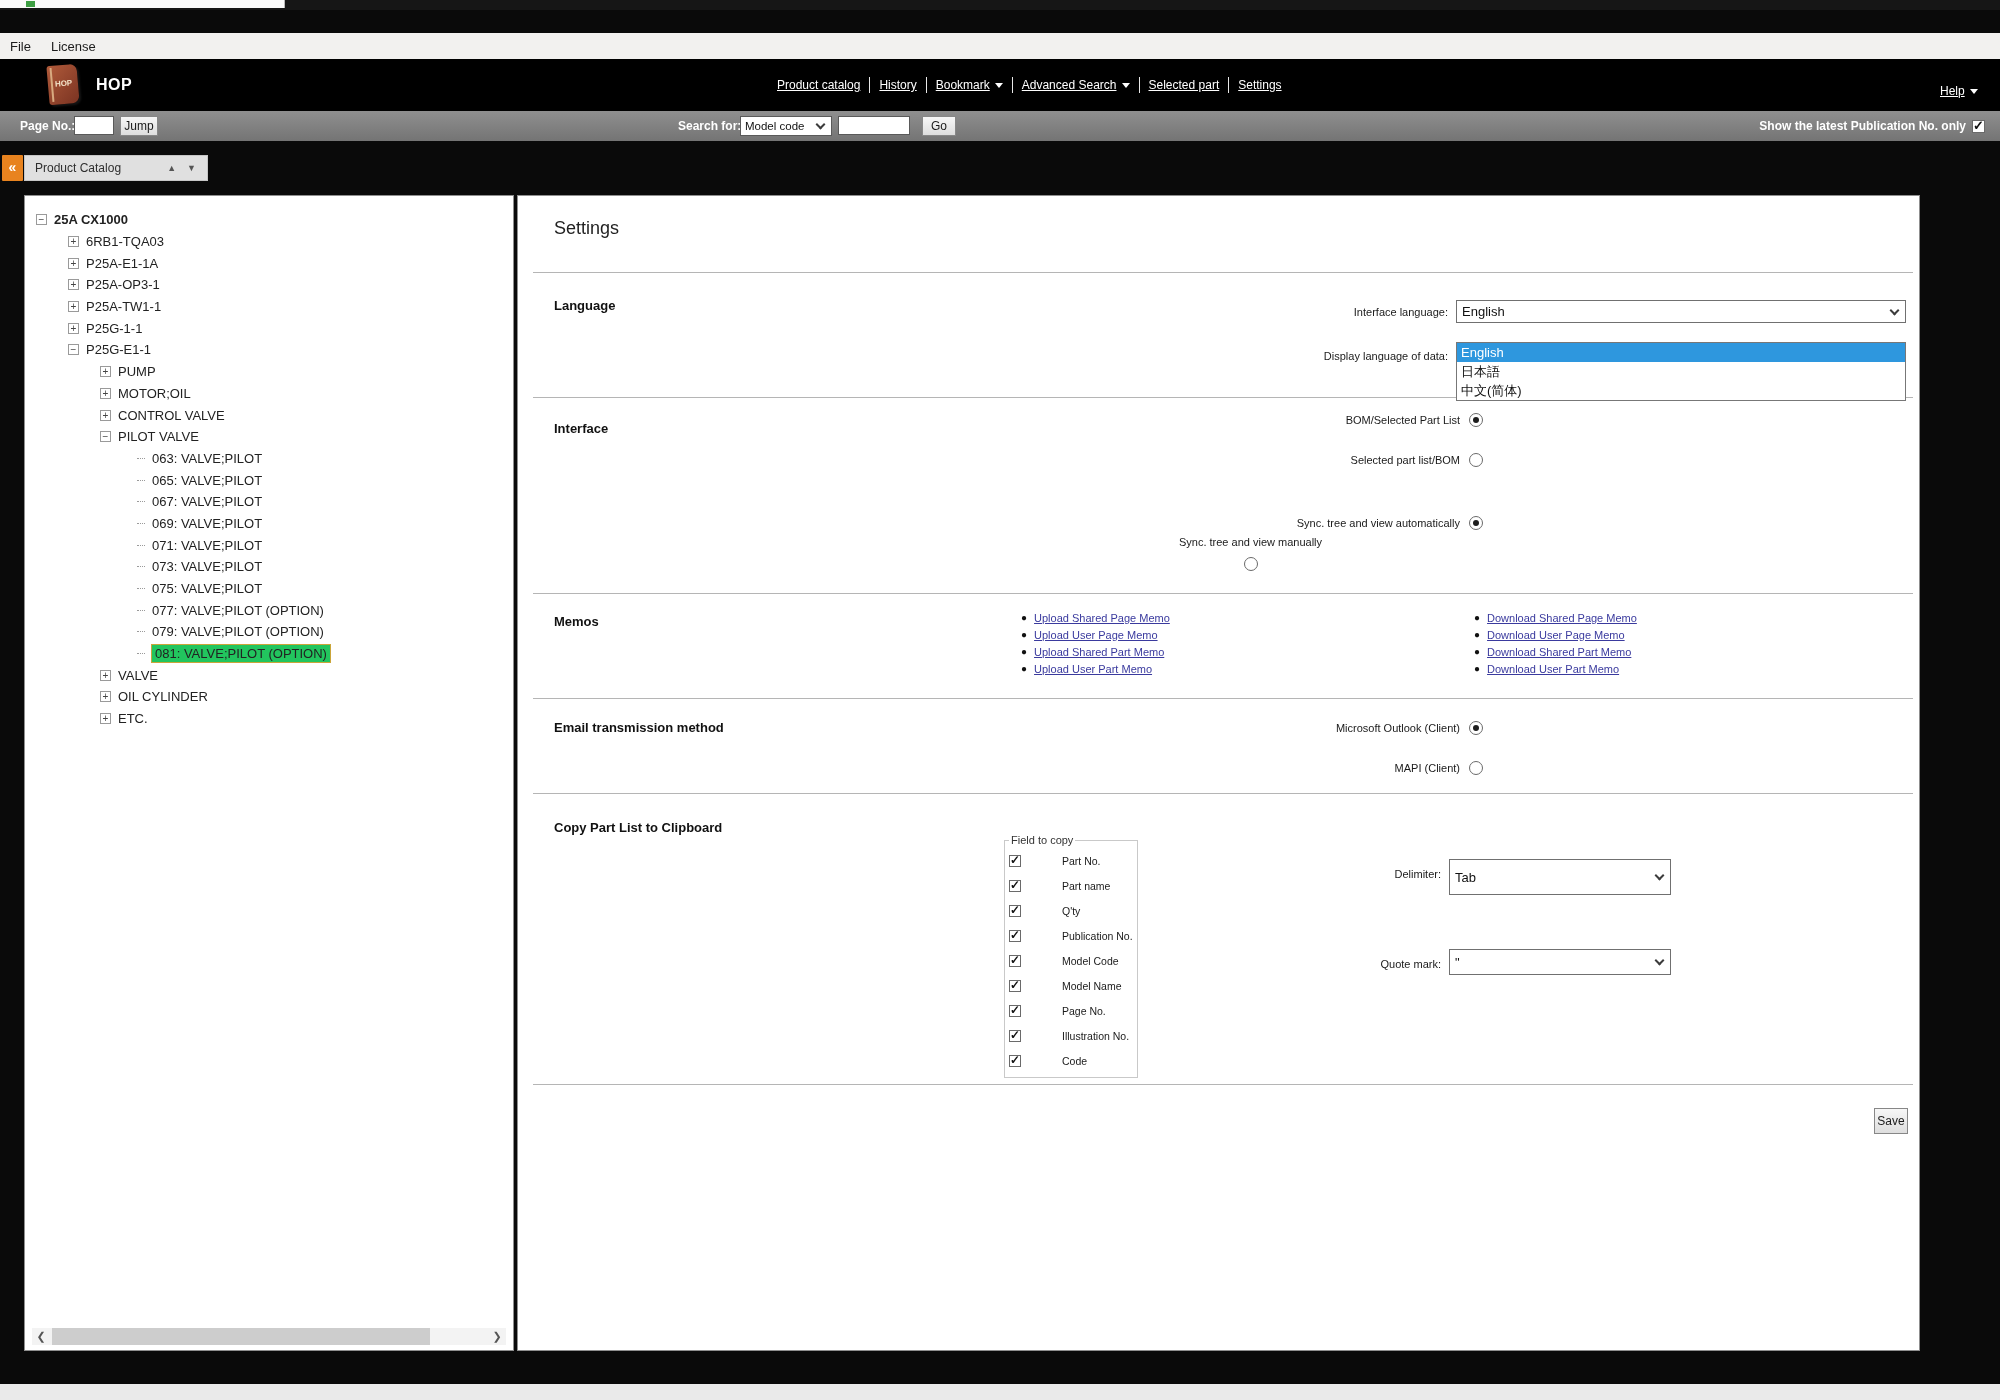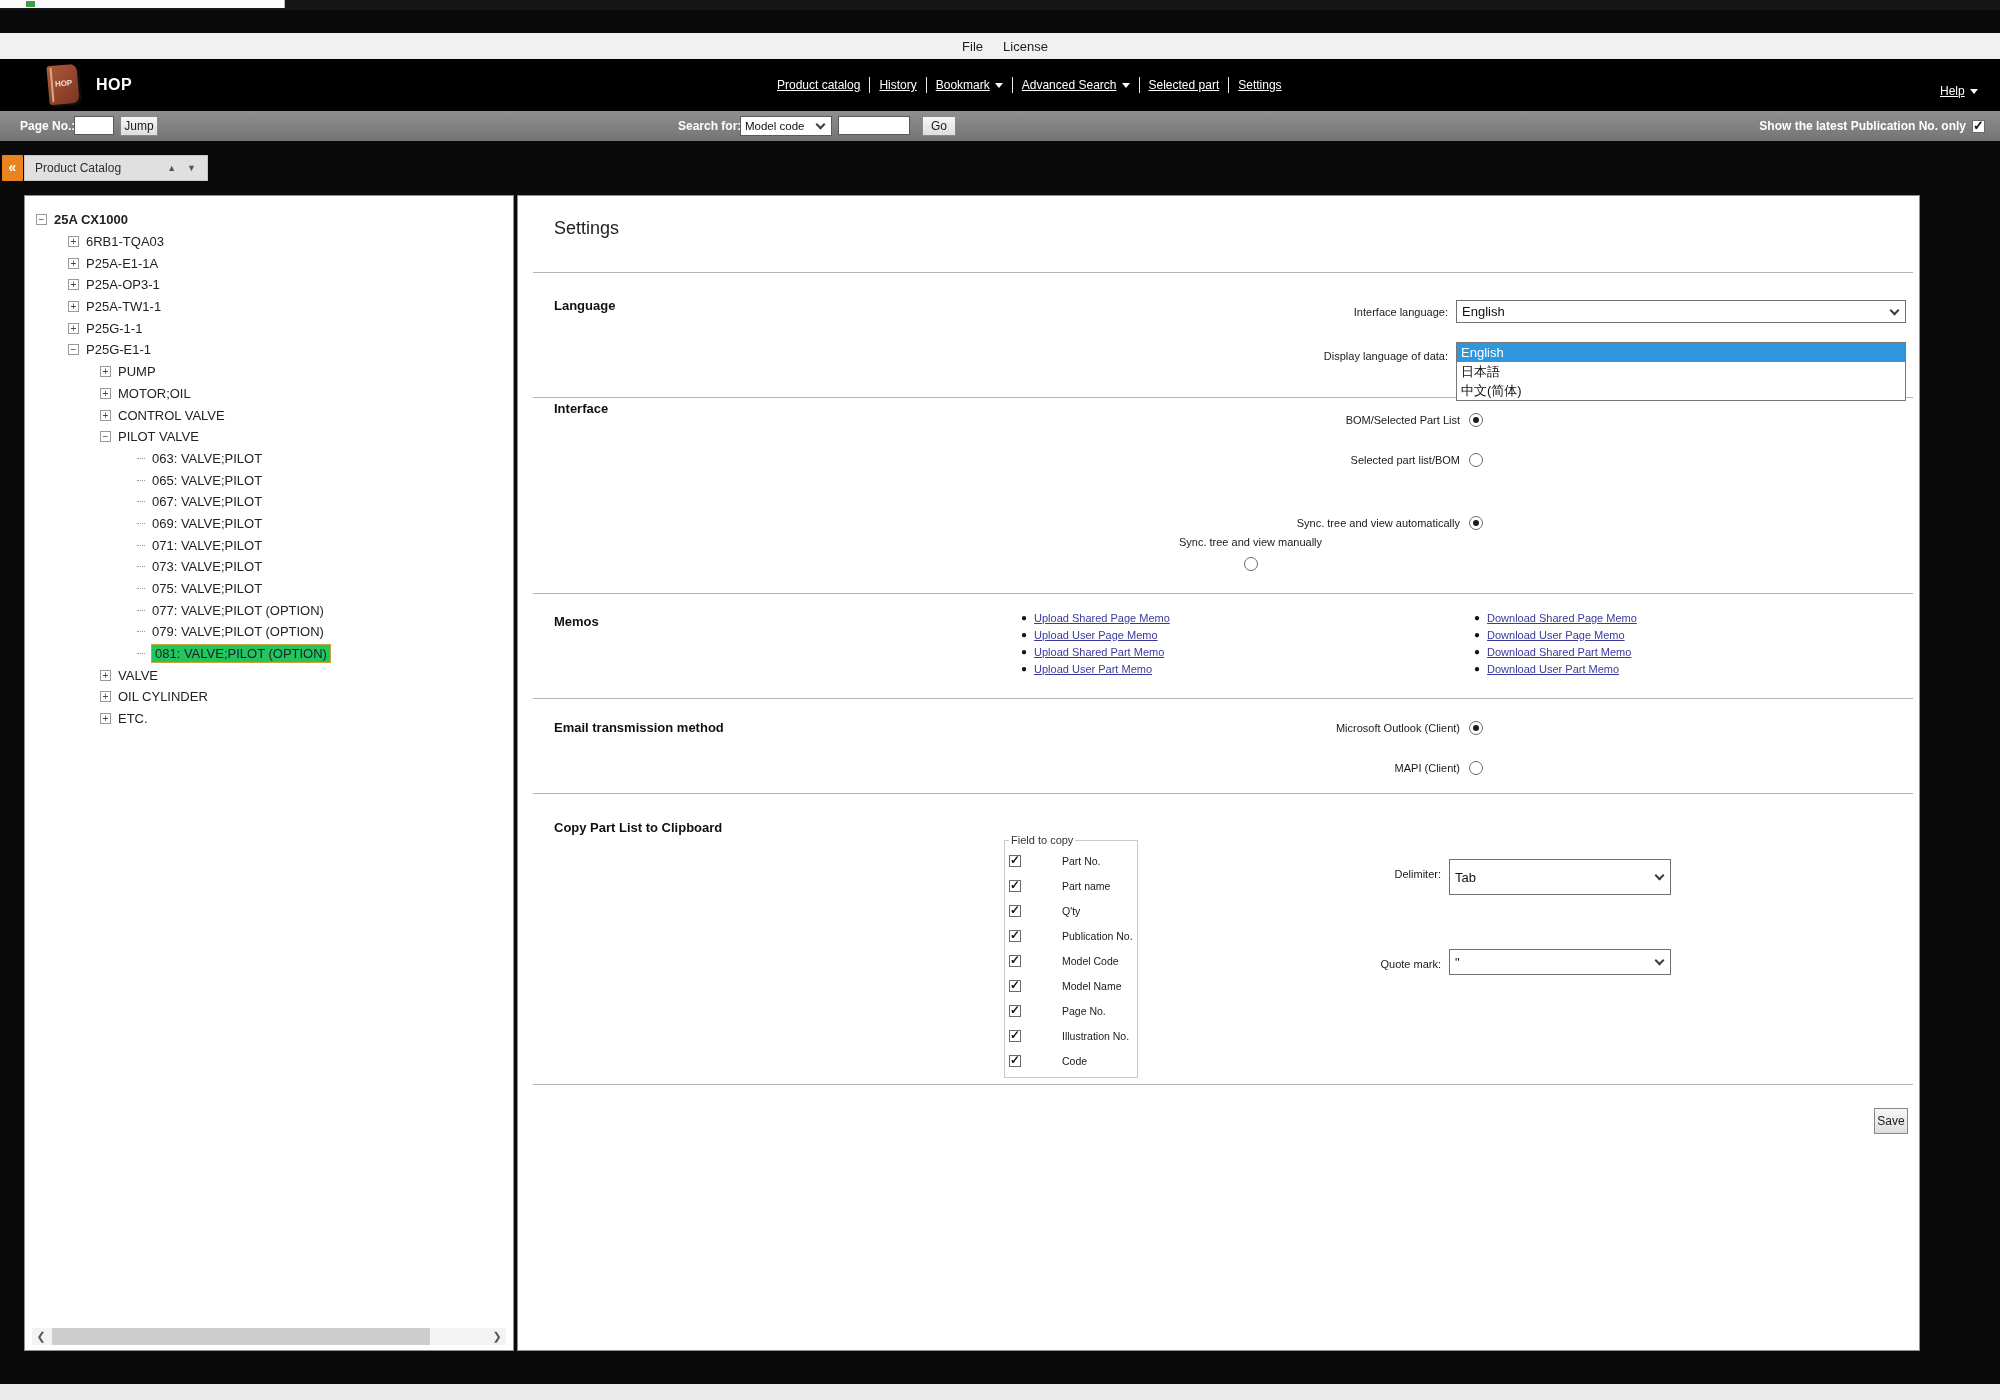--- a/index.html
+++ b/index.html
@@ -17,21 +17,21 @@
   .titlebar { left:0; top:10px; width:2000px; height:23px; background:linear-gradient(#efc46c,#e2aa40); }
   .tb-icon { left:4px; top:3px; width:16px; height:17px; background:linear-gradient(135deg,#a0522f,#6e2f1e); border:1px solid #5a2517; border-radius:2px; }
   .tb-icon i { position:absolute; left:2px; top:2px; width:3px; height:11px; background:#c77f4e; }
   .tb-title { left:0; top:0; width:100%; text-align:center; line-height:23px; font-size:13px; color:#2f2408; }
   .tb-min, .tb-restore { top:0; height:23px; line-height:21px; font-size:13px; color:#3a3a3a; width:22px; text-align:center; }
   .tb-min { left:1922px; font-weight:bold; }
   .tb-restore { left:1946px; font-size:11px; }
   .tb-close { left:1969px; top:2px; width:29px; height:19px; background:#c85050; border:1px solid #9e3c3c; border-radius:2px; color:#fff; font-size:11px; font-weight:bold; text-align:center; line-height:17px; }
 
   
-  .menubar { left:0; top:33px; width:2000px; height:26px; background:#f2f1ef; display:flex; align-items:center; padding-left:10px; gap:20px;justify-content:center; }
+  .menubar { left:0; top:33px; width:2000px; height:26px; background:#f2f1ef; display:flex; align-items:center; padding-left:10px; gap:20px; }
   .menu-item { font-size:13px; color:#1c1c1c; }
 
   
   .app-header { left:0; top:59px; width:2000px; height:52px; background:#000; }
   .logo { left:48px; top:6px; width:30px; height:39px; background:linear-gradient(135deg,#b05a3a,#7a3322); border-radius:3px 7px 7px 3px; transform:rotate(-5deg); box-shadow:2px 2px 2px rgba(255,255,255,0.08); }
   .logo i { position:absolute; left:3px; top:2px; width:2px; height:34px; background:#d8aa80; }
   .logo b { position:absolute; left:7px; top:14px; font-size:8px; color:#f3e2c8; font-weight:bold; }
   .brand { left:96px; top:0; height:52px; line-height:52px; font-size:16px; font-weight:bold; color:#fff; letter-spacing:0.5px; }
   .nav { left:768px; top:0; height:52px; display:flex; align-items:center; }
   .nav a { color:#fff; font-size:12px; text-decoration:underline; padding:0 9px; white-space:nowrap; display:flex; align-items:center; gap:5px; }
@@ -302,21 +302,21 @@
         <span class="chev"></span>
       </div>
       <div class="abs ctl-label r-label" style="left:628px; width:302px; top:149px;">Display language of data:</div>
       <div class="abs dd-list" style="left:938px; top:146px; width:450px;">
         <div class="dd-opt on">English</div>
         <div class="dd-opt">日本語</div>
         <div class="dd-opt">中文(简体)</div>
       </div>
       <div class="abs hr" style="top:201px;"></div>
 
-      <div class="abs sec-label" style="top:205px;text-align:center;">Interface</div>
+      <div class="abs sec-label" style="top:225px;text-align:center;">Interface</div>
       <div class="opt-row" style="top:216px;">
         <span class="ctl-label">BOM/Selected Part List</span>
         <input type="radio" class="rd" checked="" style="">
       </div>
       <div class="opt-row" style="top:256px;">
         <span class="ctl-label">Selected part list/BOM</span>
         <input type="radio" class="rd" style="">
       </div>
       <div class="opt-row" style="top:319px;">
         <span class="ctl-label">Sync. tree and view automatically</span>

